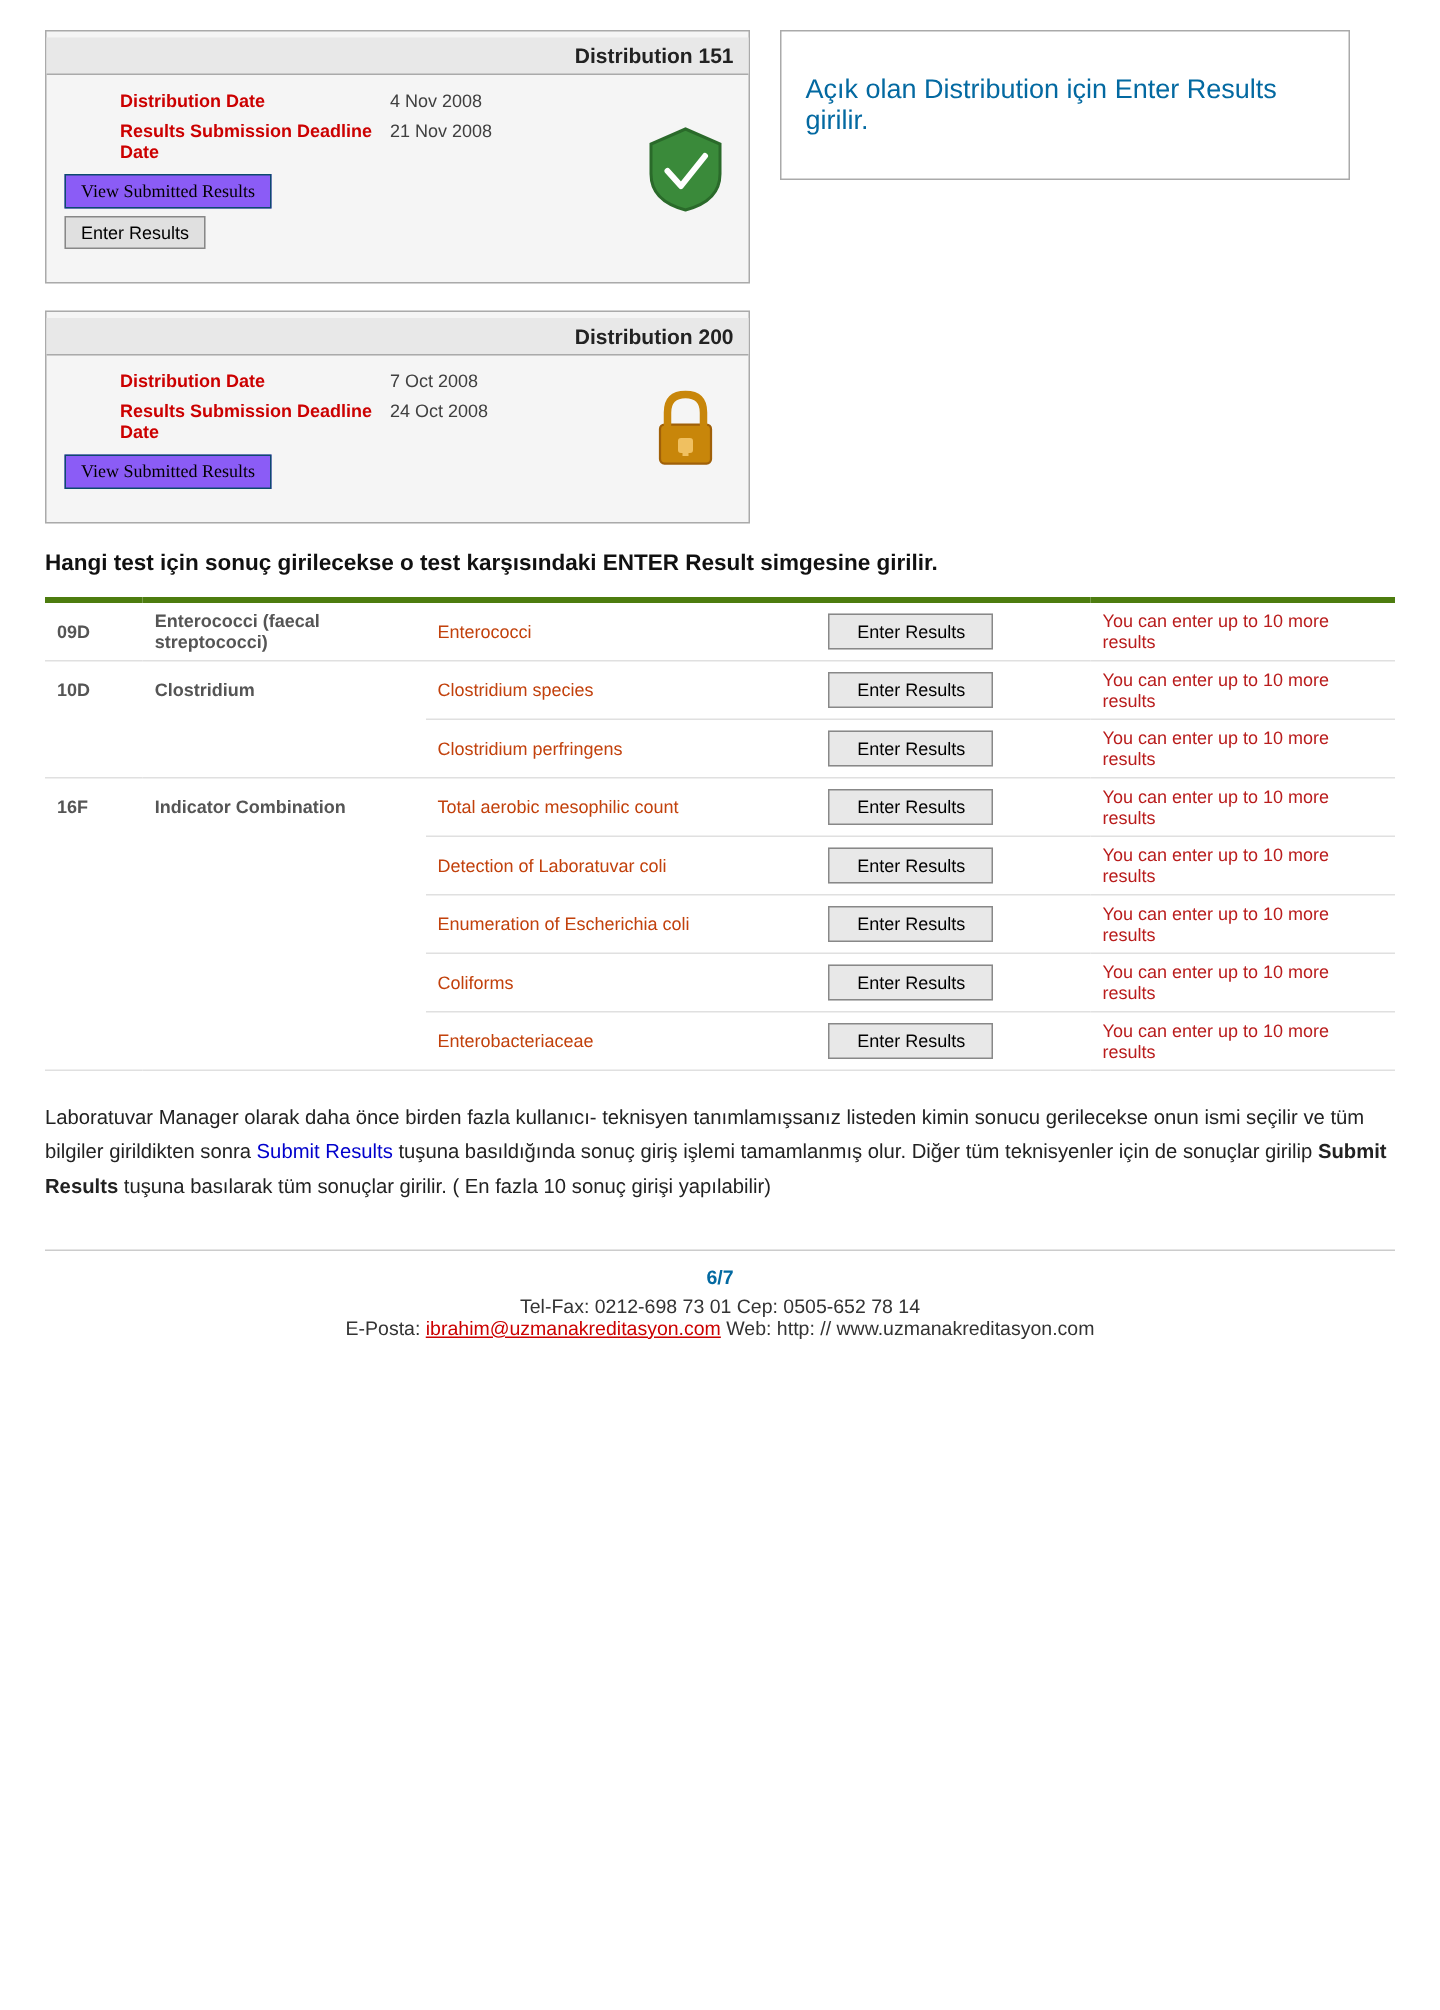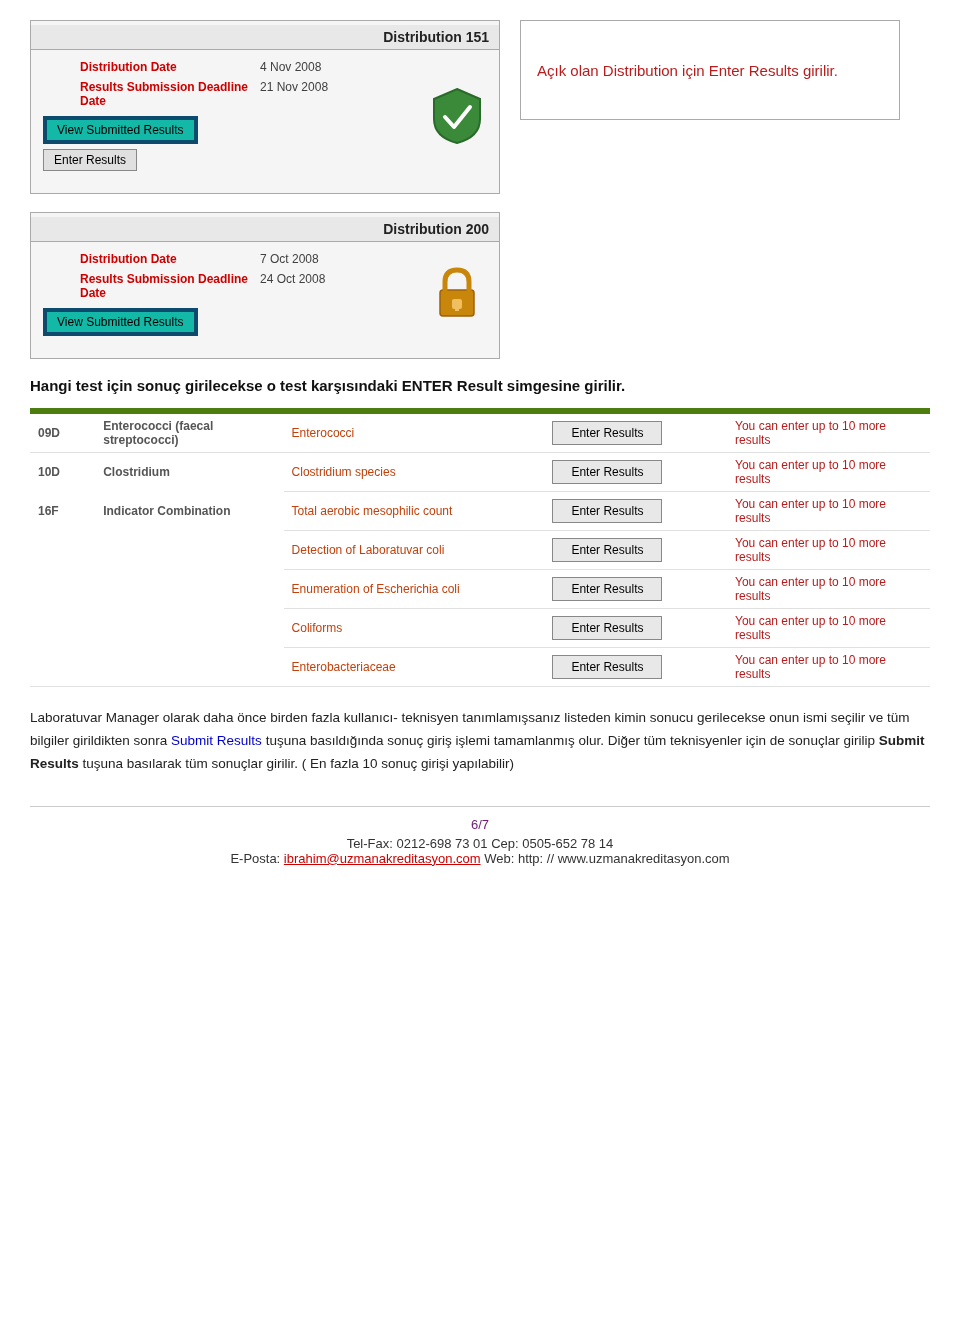--- a/index.html
+++ b/index.html
@@ -57,25 +57,26 @@
     }
     .dist-buttons {
       display: flex;
       flex-direction: column;
       gap: 5px;
       margin-top: 8px;
     }
     .btn-view {
       display: inline-block;
       padding: 3px 10px;
-      border: 4px solid #0c4a6e;
-      background: #14b8a6;
+      border: 1px solid #0c4a6e;
+      background: #8b5cf6;
       font-size: 12px;
       cursor: pointer;
       width: fit-content;
+      font-family: Liberation Serif, serif;
     }
     .btn-enter {
       display: inline-block;
       padding: 3px 10px;
       border: 1px solid #888;
       background: #e0e0e0;
       font-size: 12px;
       cursor: pointer;
       width: fit-content;
     }
@@ -91,22 +92,22 @@
       justify-content: center;
       align-items: center;
       font-size: 40px;
     }
 
     
     .dist-note {
       border: 1px solid #aaa;
       padding: 12px 16px;
       background: #fff;
-      font-size: 15px;
-      color: #b91c1c;
+      font-size: 18px;
+      color: #0369a1;
       width: 380px;
       min-height: 100px;
       display: flex;
       align-items: center;
     }
 
     
     .instruction-bold {
       font-weight: bold;
       font-size: 15px;
@@ -119,21 +120,21 @@
       width: 100%;
       border-collapse: collapse;
       margin-bottom: 20px;
     }
     .results-table td {
       padding: 5px 8px;
       vertical-align: middle;
       font-size: 12px;
       border-bottom: 1px solid #e0e0e0;
     }
-    .results-table tr:first-child td { border-top: 6px solid #4d7c0f; }
+    .results-table tr:first-child td { border-top: 4px solid #4d7c0f; }
 
     .col-code { width: 45px; font-weight: bold; color: #555; vertical-align: top; padding-top: 10px; }
     .col-name { width: 130px; font-weight: bold; color: #555; vertical-align: top; padding-top: 10px; }
     .col-test { width: 180px; color: #c2410c; }
     .col-btn  { width: 120px; }
     .col-info { width: 140px; color: #b91c1c; font-size: 11px; }
 
     .btn-enter-results {
       padding: 4px 10px;
       border: 1px solid #888;
@@ -155,21 +156,21 @@
 
     
     .footer {
       text-align: center;
       font-size: 13px;
       color: #333;
       margin-top: 30px;
       border-top: 1px solid #ccc;
       padding-top: 10px;
     }
-    .footer .page-num { font-size: 13px; color: #701a75; margin-bottom: 4px; }
+    .footer .page-num { font-size: 13px; color: #0369a1; margin-bottom: 4px; font-weight: bold; }
     .footer .tel { color: #333; }
     .footer .email-link { color: #c00; text-decoration: underline; }
   </style>
 </head>
 <body>
 
 <div class="dist-section">
   <div class="dist-card">
     <div class="dist-card-header">Distribution 151</div>
     <div class="dist-card-body">
@@ -248,20 +249,27 @@
         <td class="col-info">You can enter up to 10 more results</td>
       </tr>
       <tr>
         <td class="col-code" style="border-bottom: none;">10D</td>
         <td class="col-name" style="border-bottom: none;">Clostridium</td>
         <td class="col-test">Clostridium species</td>
         <td class="col-btn"><button class="btn-enter-results">Enter Results</button></td>
         <td class="col-info">You can enter up to 10 more results</td>
       </tr>
       <tr>
+        <td class="col-code" style="border-top: none;"></td>
+        <td class="col-name" style="border-top: none;"></td>
+        <td class="col-test">Clostridium perfringens</td>
+        <td class="col-btn"><button class="btn-enter-results">Enter Results</button></td>
+        <td class="col-info">You can enter up to 10 more results</td>
+      </tr>
+      <tr>
         <td class="col-code" style="border-bottom: none;">16F</td>
         <td class="col-name" style="border-bottom: none;">Indicator Combination</td>
         <td class="col-test">Total aerobic mesophilic count</td>
         <td class="col-btn"><button class="btn-enter-results">Enter Results</button></td>
         <td class="col-info">You can enter up to 10 more results</td>
       </tr>
       <tr>
         <td class="col-code" style="border-bottom: none; border-top: none;"></td>
         <td class="col-name" style="border-bottom: none; border-top: none;"></td>
         <td class="col-test">Detection of Laboratuvar coli</td>

